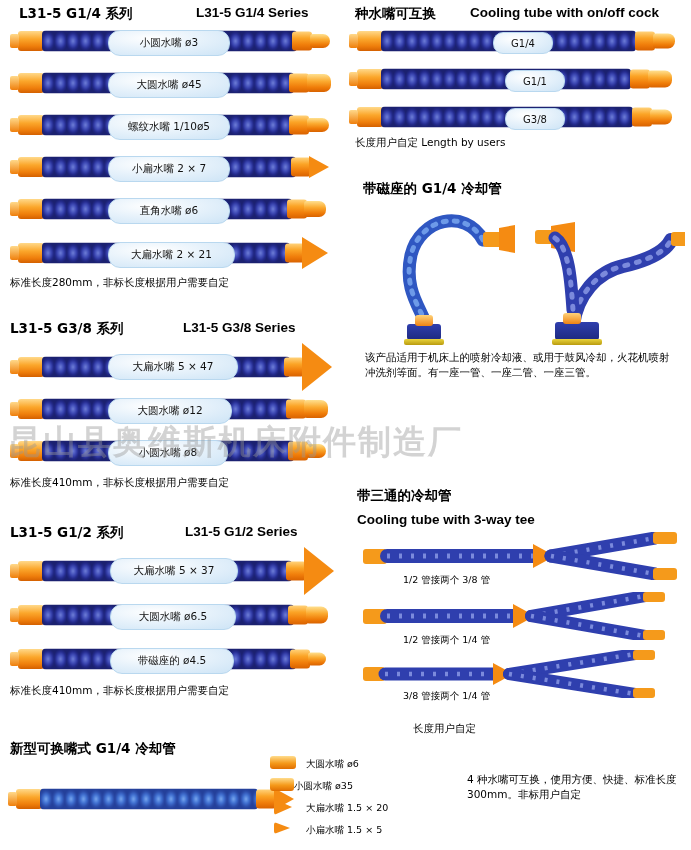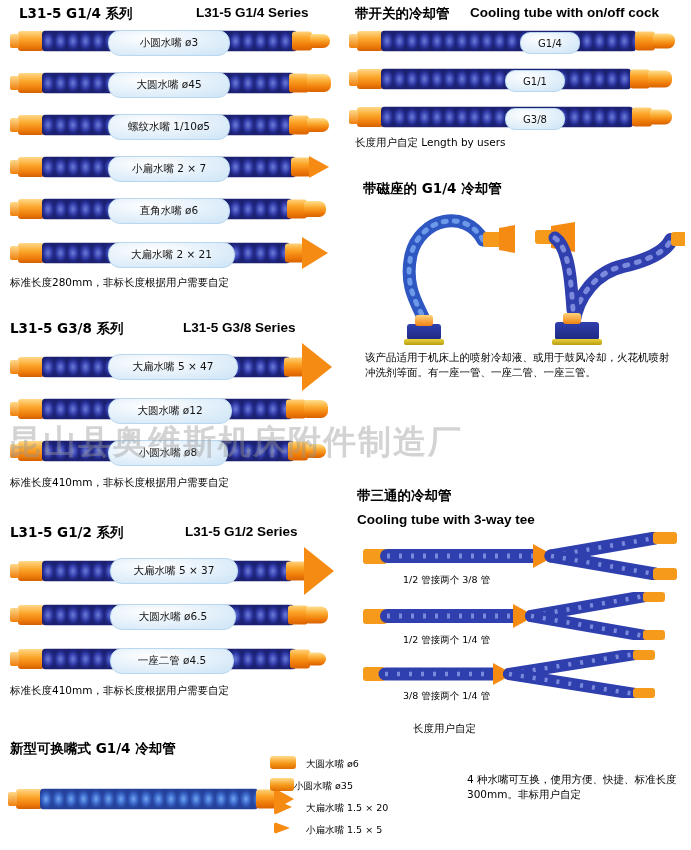--- a/index.html
+++ b/index.html
@@ -302,46 +302,46 @@
       <div class="noz" style="left:298px; width:22px; height:17px;"></div>
     </div>
     <div class="bubble" style="left:110px; top:604px; width:124px;">大圆水嘴 ø6.5</div>
 
     <div class="hose" style="left:8px; top:646px; width:330px;">
       <div class="tail" style="left:10px;"></div>
       <div class="beads" style="left:34px; width:254px;"></div>
       <div class="conn" style="left:282px;"></div>
       <div class="noz" style="left:300px; width:18px; height:13px;"></div>
     </div>
-    <div class="bubble" style="left:110px; top:648px; width:122px;">一座二管 ø4.5</div>
+    <div class="bubble" style="left:110px; top:648px; width:122px;">带磁座的 ø4.5</div>
 
     <div class="note" style="left:10px; top:684px;">标准长度410mm，非标长度根据用户需要自定</div>
 
     <div class="sect-title cn" style="left:10px; top:740px;">新型可换嘴式 G1/4 冷却管</div>
 
     <div class="hose" style="left:8px; top:786px; width:330px;">
       <div class="tail" style="left:8px;"></div>
       <div class="beads lt" style="left:32px; width:218px;"></div>
       <div class="conn" style="left:248px;"></div>
       <div class="fan sm" style="left:266px;"></div>
     </div>
   </div>
 
   <div class="col-right">
 
-    <div class="sect-title cn" style="left:10px; top:5px;">带开关的冷却管</div>
+    <div class="sect-title cn" style="left:10px; top:5px;">种水嘴可互换</div>
     <div class="sect-title" style="left:125px; top:5px;">Cooling tube with on/off cock</div>
 
     <div class="hose" style="left:6px; top:28px; width:336px;">
       <div class="tail" style="left:6px;"></div>
       <div class="beads" style="left:30px; width:255px;"></div>
       <div class="conn" style="left:284px;"></div>
       <div class="noz" style="left:302px; width:22px; height:15px;"></div>
     </div>
-    <div class="bubble thin" style="left:175px; top:32px; width:58px;">G1/4</div>
+    <div class="bubble thin" style="left:148px; top:32px; width:58px;">G1/4</div>
 
     <div class="hose" style="left:6px; top:66px; width:336px;">
       <div class="tail" style="left:6px;"></div>
       <div class="beads" style="left:30px; width:250px;"></div>
       <div class="conn" style="left:279px;"></div>
       <div class="noz" style="left:297px; width:24px; height:17px;"></div>
     </div>
     <div class="bubble thin" style="left:160px; top:70px; width:58px;">G1/1</div>
 
     <div class="hose" style="left:6px; top:104px; width:336px;">

